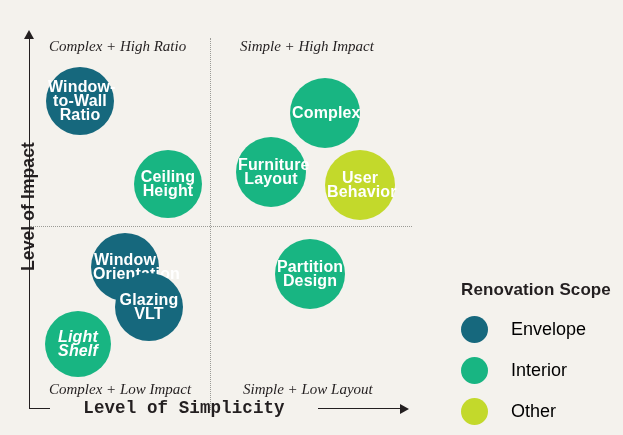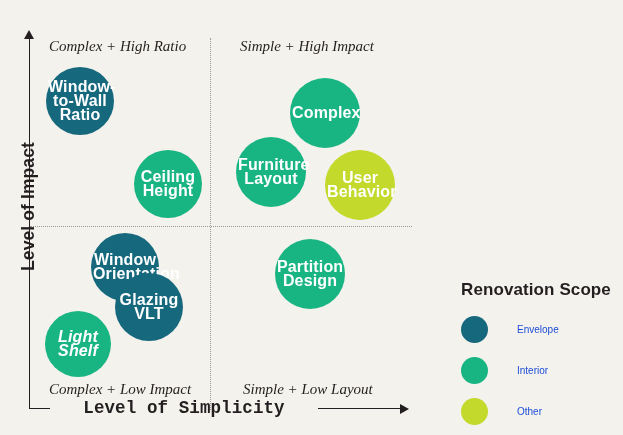--- a/index.html
+++ b/index.html
@@ -94,21 +94,21 @@
   #legend{position:absolute;left:461px;top:280px;width:160px;}
   #legend-title{
     font-size:17px;font-weight:bold;color:#231f20;
     margin:0 0 16px 0;white-space:nowrap;letter-spacing:.1px;
   }
   .legend-row{display:flex;align-items:center;margin-bottom:14px;}
   .legend-swatch{
     width:27px;height:27px;border-radius:50%;flex:0 0 27px;
   }
   .legend-label{
-    margin-left:29px;font-size:10px;color:#1d4ed8;white-space:nowrap;
+    margin-left:23px;font-size:18px;color:#000000;white-space:nowrap;
   }
 </style>
 </head>
 <body>
 
 <div id="stage">
 
   <div class="axis-line" id="y-axis-line"></div>
   <div class="arrow-up"></div>
   <div class="axis-line" id="x-axis-line"></div>

